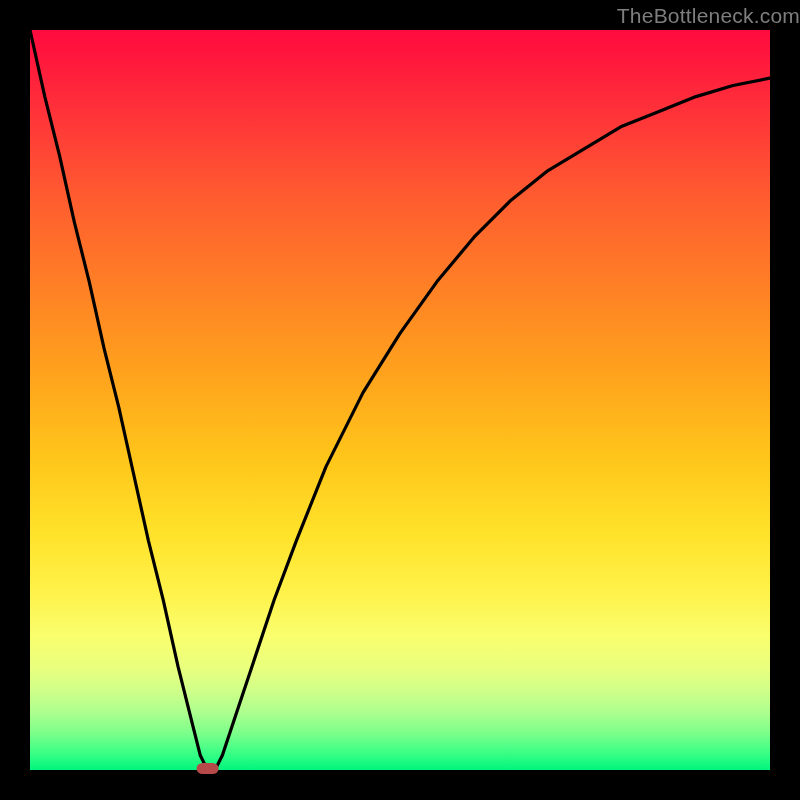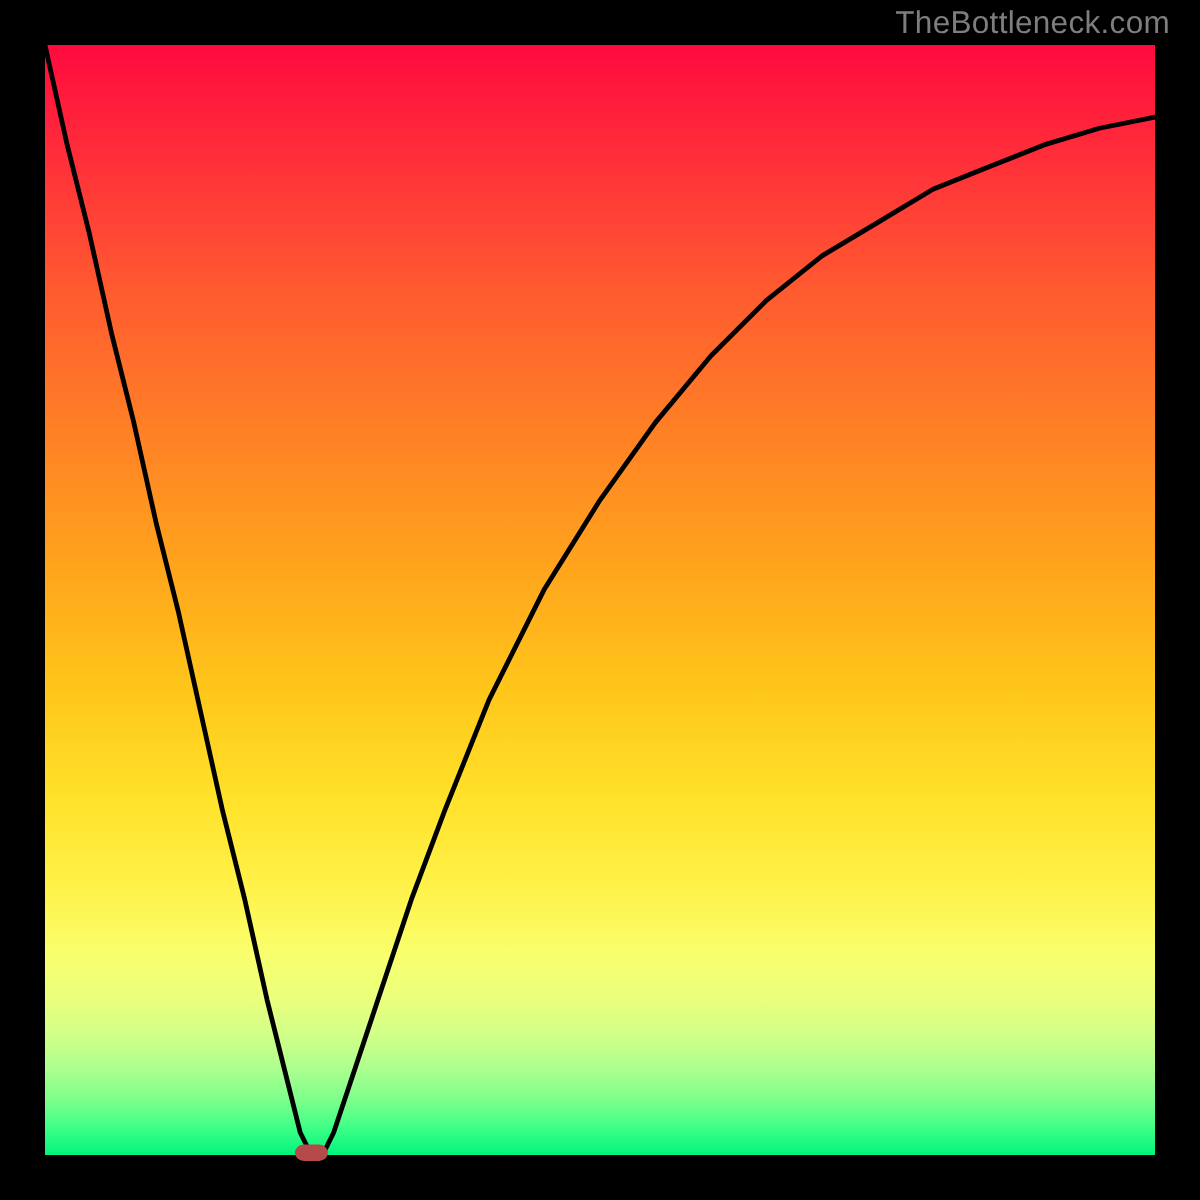--- a/index.html
+++ b/index.html
@@ -45,21 +45,21 @@
     position: absolute;
     left: 0;
     top: 0;
     width: 740px;
     height: 740px;
     overflow: visible;
   }
   .watermark {
     position: absolute;
     top: 4px;
-    right: 20px;
+    right: 0;
     color: #7e7e7e;
     font-size: 21px;
     letter-spacing: 0.2px;
     font-weight: 400;
     user-select: none;
   }
   .curve {
     fill: none;
     stroke: #000;
     stroke-width: 3.2;

